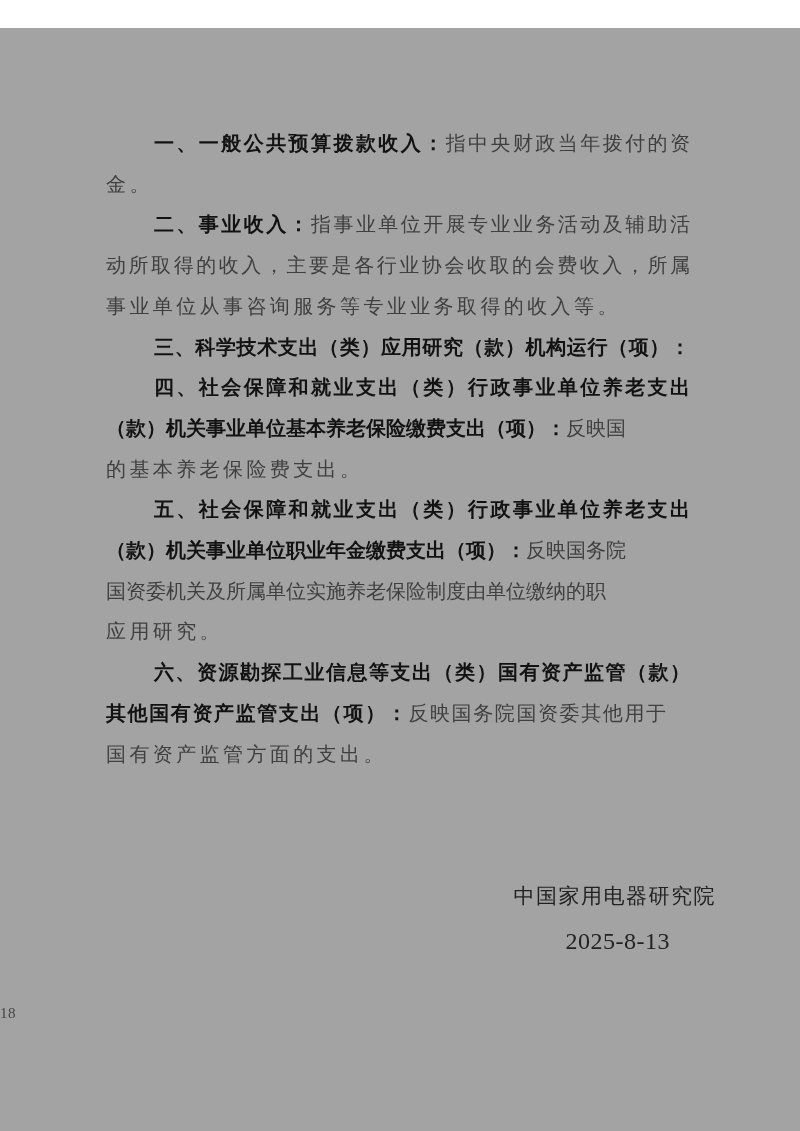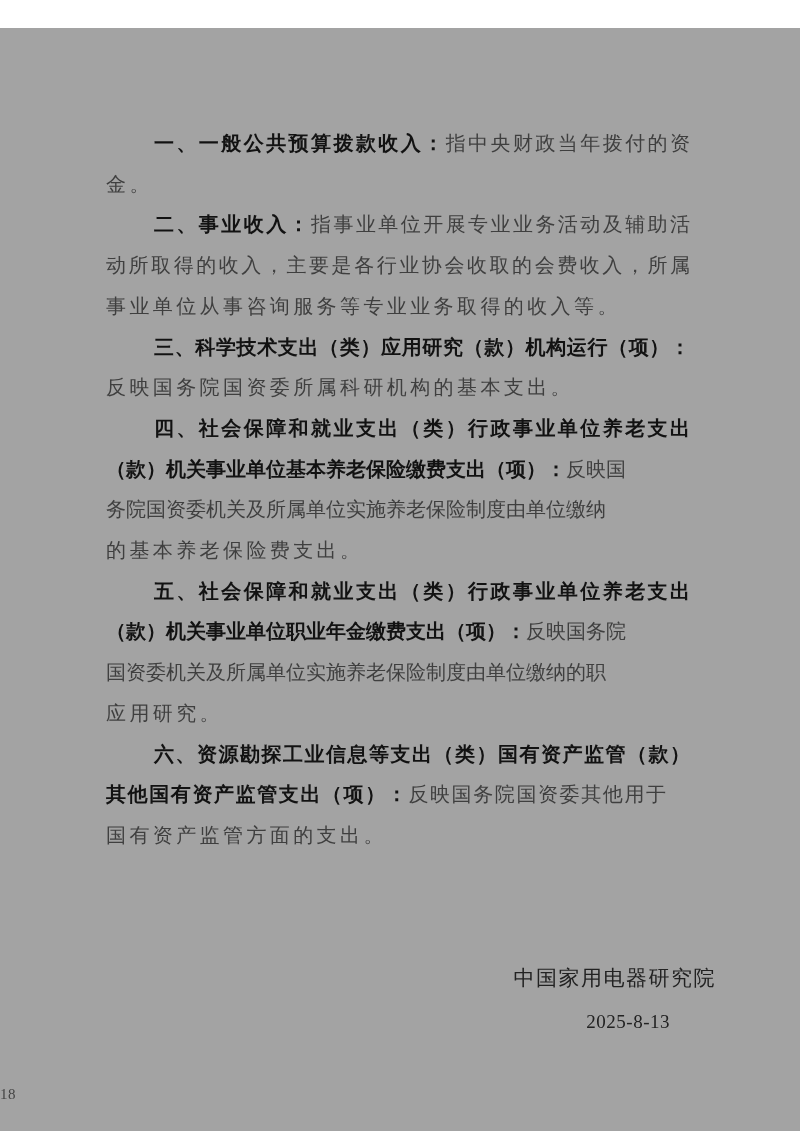--- a/index.html
+++ b/index.html
@@ -46,21 +46,21 @@
   .seg-reg { font-weight: 400; }
   .sig-block { margin-top: 102px; text-align: right; }
   .sig-line {
     font-size: 21px;
     line-height: 40.7px;
     letter-spacing: 1.5px;
     color: #222222;
     padding-right: 84px;
   }
   .date-line {
-    font-size: 19px;
+    font-size: 24px;
     line-height: 40.7px;
     letter-spacing: 0.5px;
     color: #222222;
     padding-right: 130px;
     margin-top: 4px;
     padding-left: 24px;
   }
   .page-number {
     margin-top: 43px;
     font-size: 15px;
@@ -77,26 +77,24 @@
         <div class="line full first"><span class="seg-bold">一、一般公共预算拨款收入：</span><span class="seg-reg">指中央财政当年拨付的资</span></div>
         <div class="line natural"><span class="seg-reg">金。</span></div>
       </div>
       <div class="paragraph">
         <div class="line full first"><span class="seg-bold">二、事业收入：</span><span class="seg-reg">指事业单位开展专业业务活动及辅助活</span></div>
         <div class="line full"><span class="seg-reg">动所取得的收入，主要是各行业协会收取的会费收入，所属</span></div>
         <div class="line natural"><span class="seg-reg">事业单位从事咨询服务等专业业务取得的收入等。</span></div>
       </div>
       <div class="paragraph">
         <div class="line full first"><span class="seg-bold">三、科学技术支出（类）应用研究（款）机构运行（项）：</span></div>
-        <div class="line natural"><span class="seg-reg">反映国务院国资委所属科研机构的基本支出。</span></div>
       </div>
       <div class="paragraph">
         <div class="line full first"><span class="seg-bold">四、社会保障和就业支出（类）行政事业单位养老支出</span></div>
         <div class="line tight"><span class="seg-bold">（款）机关事业单位基本养老保险缴费支出（项）：</span><span class="seg-reg">反映国</span></div>
-        <div class="line tight"><span class="seg-reg">务院国资委机关及所属单位实施养老保险制度由单位缴纳</span></div>
         <div class="line natural"><span class="seg-reg">的基本养老保险费支出。</span></div>
       </div>
       <div class="paragraph">
         <div class="line full first"><span class="seg-bold">五、社会保障和就业支出（类）行政事业单位养老支出</span></div>
         <div class="line tight"><span class="seg-bold">（款）机关事业单位职业年金缴费支出（项）：</span><span class="seg-reg">反映国务院</span></div>
         <div class="line tight"><span class="seg-reg">国资委机关及所属单位实施养老保险制度由单位缴纳的职</span></div>
         <div class="line natural"><span class="seg-reg">应用研究。</span></div>
       </div>
       <div class="paragraph">
         <div class="line full first"><span class="seg-bold">六、资源勘探工业信息等支出（类）国有资产监管（款）</span></div>

